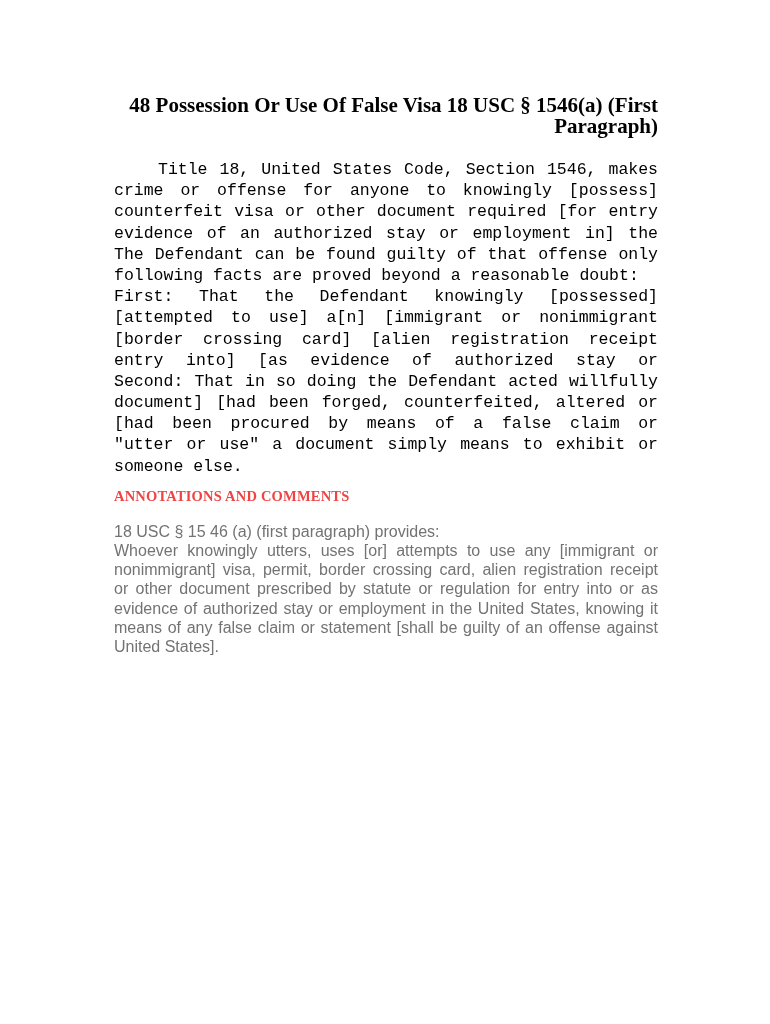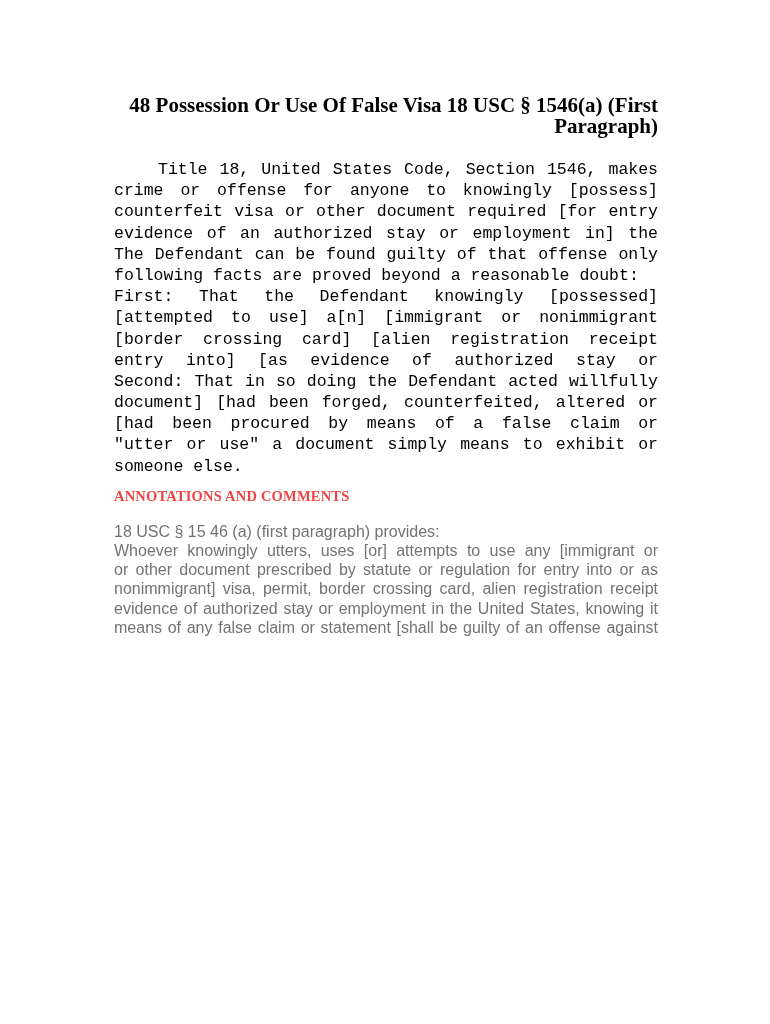--- a/index.html
+++ b/index.html
@@ -102,20 +102,21 @@
       </div>
 
     <h2 class="ann-heading">ANNOTATIONS AND COMMENTS</h2>
 
     <div class="ann-text">
         <div class="para">
           <div class="tline last">18 USC § 15 46 (a) (first paragraph) provides:</div>
         </div>
         <div class="para">
           <div class="tline">Whoever knowingly utters, uses [or] attempts to use any [immigrant or</div>
+          <div class="tline">nonimmigrant] visa, permit, border crossing card, alien registration receipt card,</div>
           <div class="tline">or other document prescribed by statute or regulation for entry into or as</div>
-          <div class="tline">nonimmigrant] visa, permit, border crossing card, alien registration receipt card,</div>
           <div class="tline">evidence of authorized stay or employment in the United States, knowing it to be</div>
           <div class="tline">means of any false claim or statement [shall be guilty of an offense against the</div>
+          <div class="tline last">United States].</div>
         </div>
       </div>
   </div>
 </div>
 
 </body></html>

